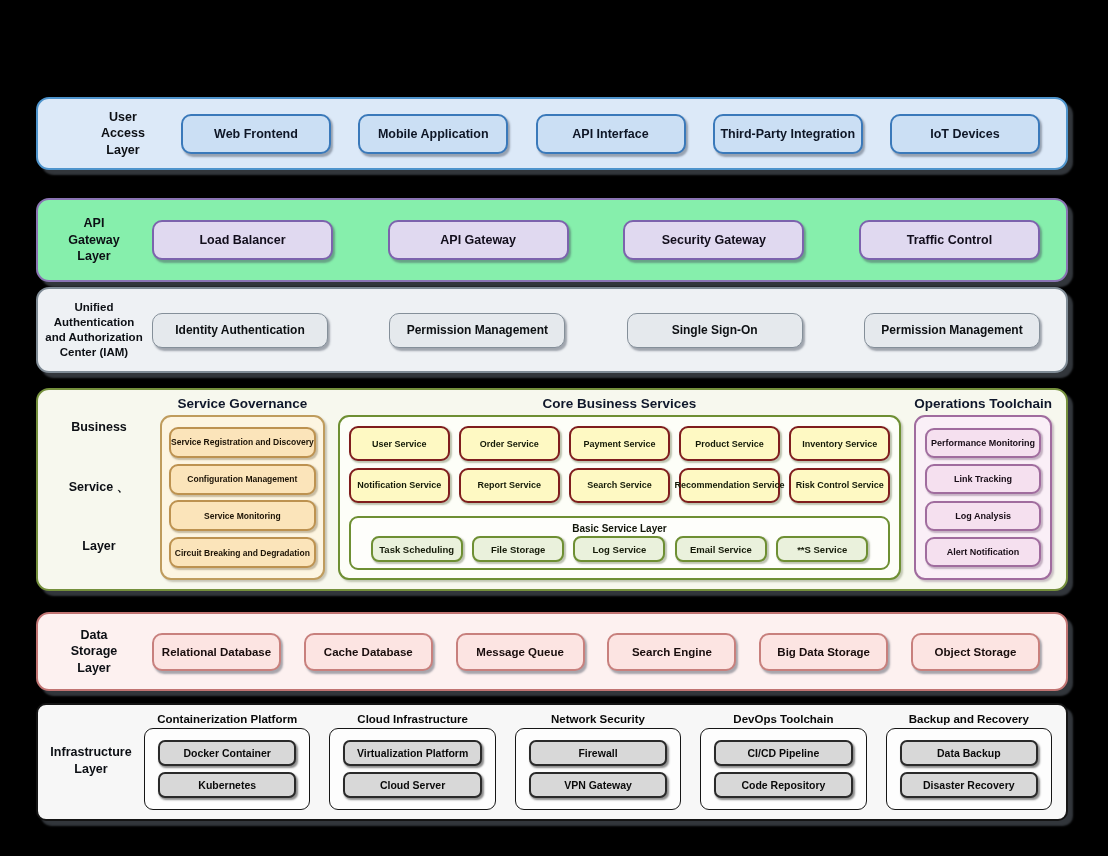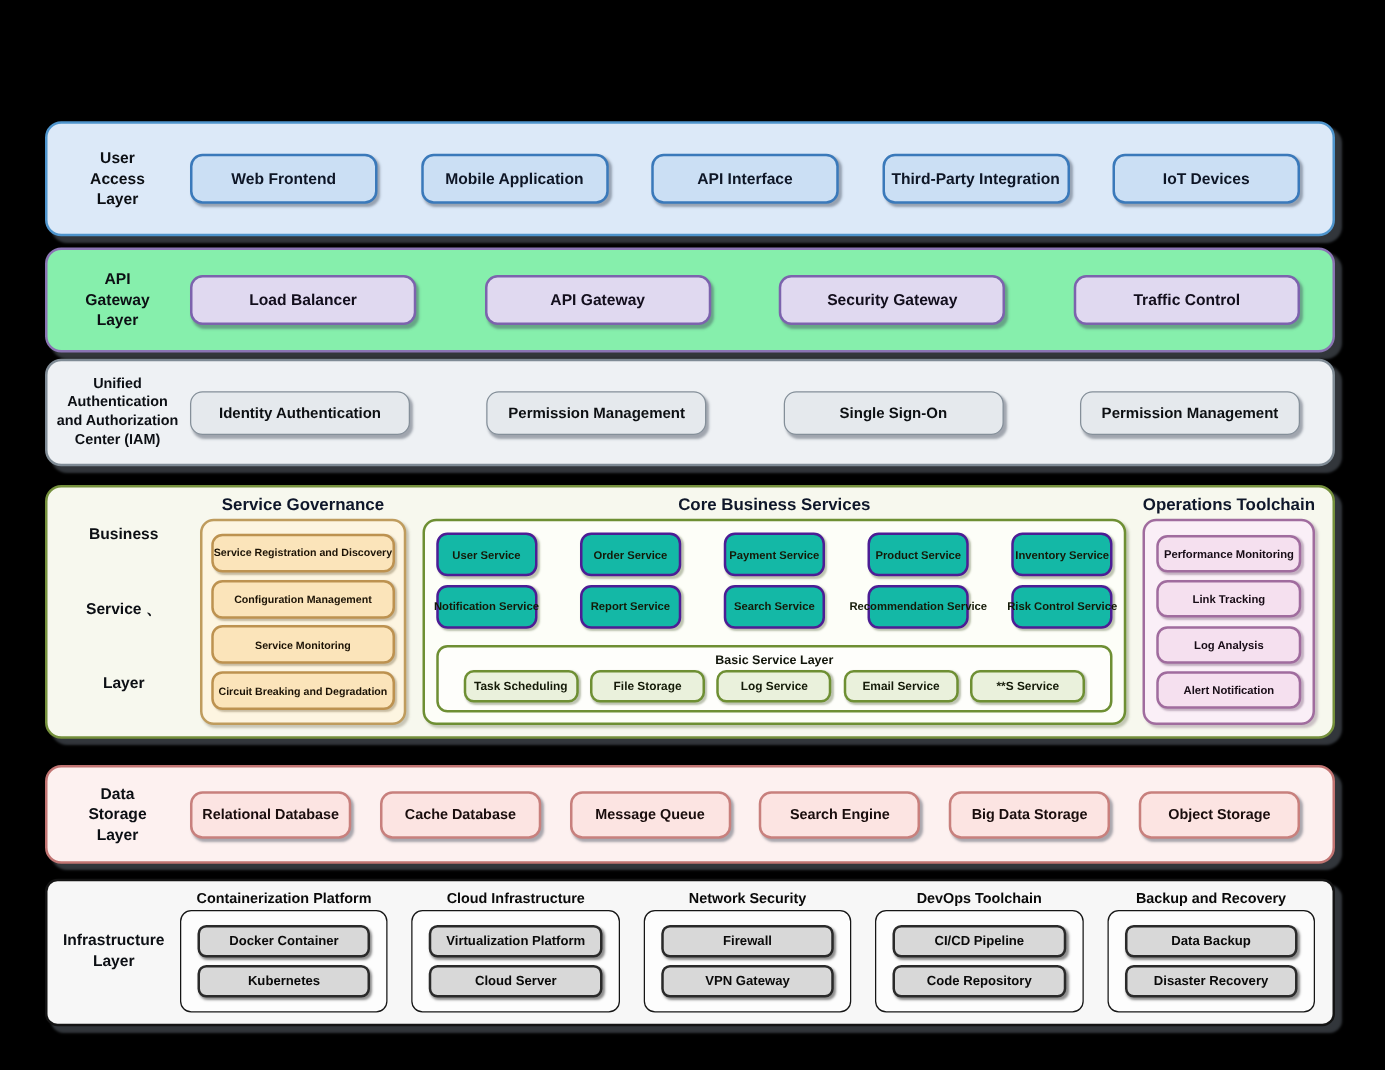--- a/index.html
+++ b/index.html
@@ -25,21 +25,21 @@
     flex:1; display:flex; align-items:center; justify-content:space-between;
     padding-right:26px; padding-left:2px;
   }
   .node {
     display:flex; align-items:center; justify-content:center; text-align:center;
     font-weight:700; box-sizing:border-box; border-radius:10px; white-space:nowrap;
     box-shadow:2px 2.5px 2px rgba(64,74,88,0.45);
   }
 
   
-  .l-user  { top:97px;  height:92px; background:#dce9f8; border:2.5px solid #4e94cc; }
+  .l-user  { top:97px;  height:73px; background:#dce9f8; border:2.5px solid #4e94cc;padding-left:29px; }
   .l-user .node { width:150px; height:40px; font-size:12.5px; background:#cbdff4; border:2px solid #3a79ba; color:#0e1626; }
 
   .l-api   { top:198px; height:84px; background:#86efac; border:2.5px solid #8a74b3; }
   .l-api .node { width:181px; height:40px; font-size:12.5px; background:#e0d9f0; border:2px solid #7c63ad; color:#120e1c; }
 
   .l-iam   { top:287px; height:86px; background:#eef1f4; border:2.5px solid #7f8b95; }
   .l-iam .layer-label { font-size:11.5px; }
   .l-iam .node { width:176px; height:35px; font-size:12px; background:#e5e9ed; border:1.8px solid #848f99; color:#0d1013; }
 
   .l-data  { top:612px; height:79px; background:#fdf1f0; border:2.5px solid #c17472; }
@@ -63,21 +63,21 @@
     padding:4px 7px; box-shadow:2px 2px 2px rgba(90,80,50,0.30);
   }
   .gov-box .node { height:31px; font-size:8.5px; background:#fbe4ba; border:2px solid #bd9250; border-radius:9px; color:#1c1306; box-shadow:1.5px 1.5px 1.5px rgba(100,80,40,0.35); }
 
   .core-box {
     flex:1; background:#fdfef8; border:2px solid #6e8f33; border-radius:11px;
     display:flex; flex-direction:column; justify-content:space-between;
     padding:9px 9px 8px; box-shadow:2px 2px 2px rgba(70,85,40,0.30);
   }
   .core-row { display:flex; justify-content:space-between; }
-  .core-box .node { width:81px; height:35px; font-size:9px; background:#14b8a6; border:2px solid #4c1d95; border-radius:9px; color:#141a08; box-shadow:1.5px 1.5px 1.5px rgba(70,85,40,0.35); }
+  .core-box .node { width:101px; height:35px; font-size:9px; background:#fef9c3; border:2px solid #7f1d1d; border-radius:9px; color:#141a08; box-shadow:1.5px 1.5px 1.5px rgba(70,85,40,0.35); }
   .basic-box {
     border:2px solid #6e8f33; border-radius:9px; background:#fefefb;
     padding:3px 6px 6px; margin-top:7px;
   }
   .basic-title { text-align:center; font-weight:700; font-size:10px; color:#11150a; height:15px; line-height:15px; }
   .basic-row { display:flex; justify-content:space-between; padding:0 14px; }
   .basic-box .node { width:92px; height:26px; font-size:9.5px; background:#eaf1dc; border:2px solid #6e8f33; border-radius:8px; color:#141a08; box-shadow:1.5px 1.5px 1.5px rgba(70,85,40,0.35); }
 
   .ops-box {
     flex:1; background:#faeff7; border:2px solid #a06c9e; border-radius:11px;

